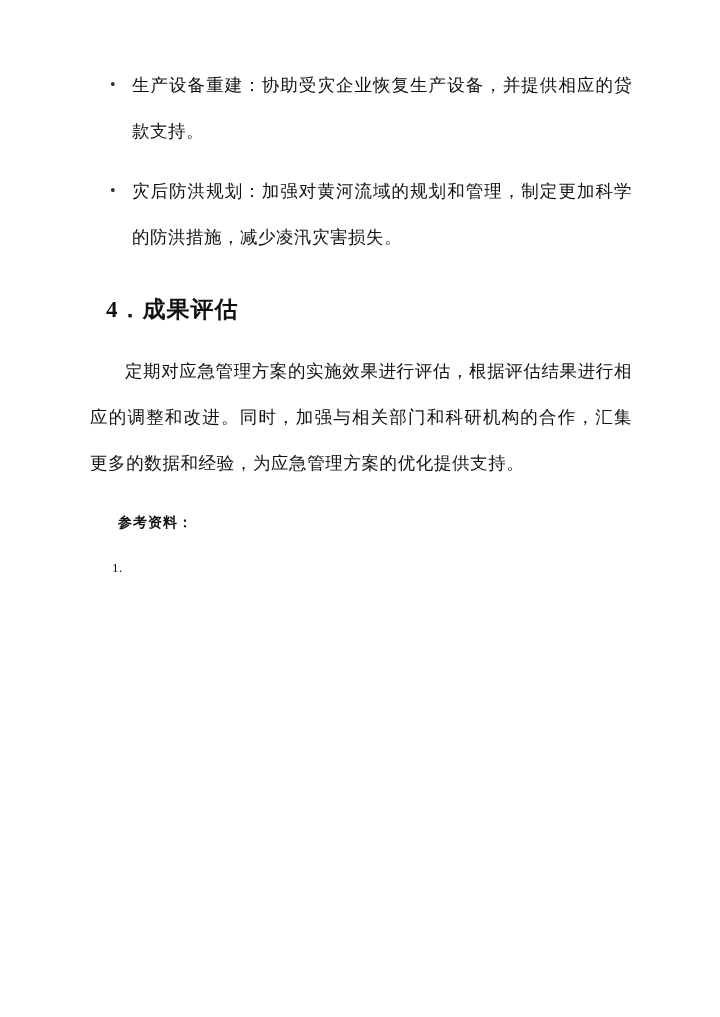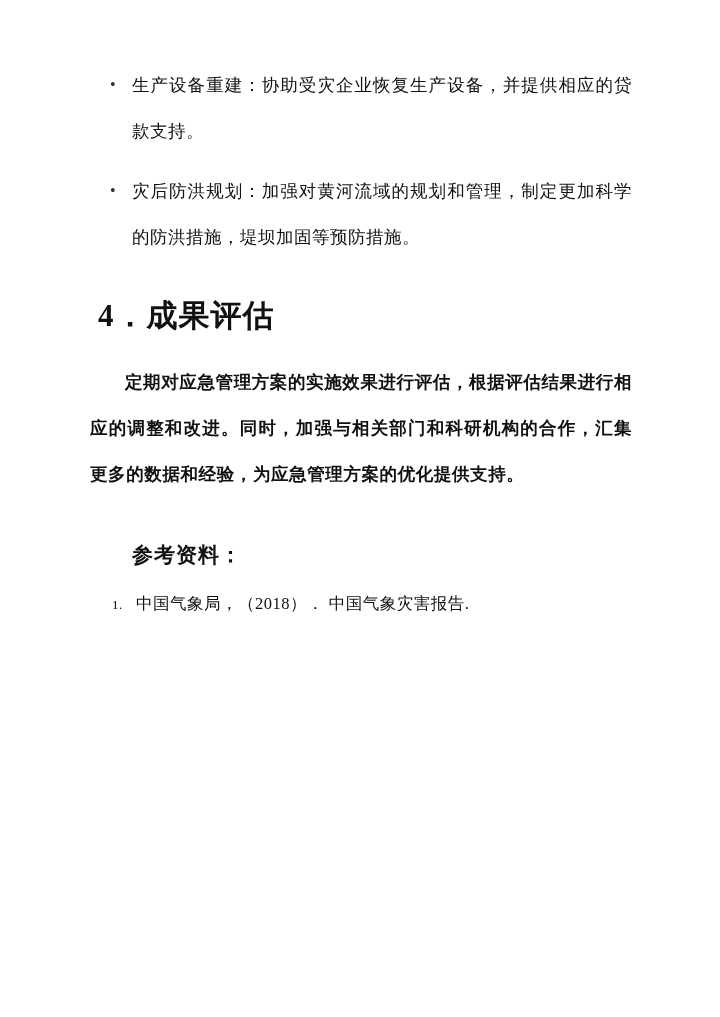--- a/index.html
+++ b/index.html
@@ -26,40 +26,39 @@
     margin-bottom: 14px;
   }
   .bullet-marker {
     position: absolute;
     left: 20px;
     top: 0;
     font-size: 16px;
     color: #333;
   }
   .h2 {
-    font-size: 31px;
+    font-size: 23px;
     font-weight: bold;
     letter-spacing: 1px;
-    margin: 34px 0 22px 8px;
+    margin: 34px 0 22px 16px;
     line-height: 1.4;
   }
   .para {
     font-size: 17.5px;
     line-height: 46px;
     text-align: justify;
     text-indent: 2em;
     letter-spacing: 0.6px;
     margin: 0 0 10px 0;
-    font-weight: bold;
   }
   .ref-heading {
-    font-size: 21px;
+    font-size: 14px;
     font-weight: bold;
     letter-spacing: 1px;
-    margin: 44px 0 18px 0;
+    margin: 28px 0 18px 0;
     padding-left: 2em;
     font-family: Liberation Mono, monospace;
   }
   .ref-list { margin: 0; padding: 0; }
   .ref-item {
     position: relative;
     padding-left: 46px;
     font-size: 16.5px;
     line-height: 34px;
     letter-spacing: 0.5px;
@@ -76,32 +75,31 @@
 
 <div class="page">
 
   <div class="bullet-list">
     <div class="bullet-item">
       <span class="bullet-marker">•</span>
       <span>生产设备重建：协助受灾企业恢复生产设备，并提供相应的贷款支持。</span>
     </div>
     <div class="bullet-item">
       <span class="bullet-marker">•</span>
-      <span>灾后防洪规划：加强对黄河流域的规划和管理，制定更加科学的防洪措施，堤坝加固等预防措施。</span>
+      <span>灾后防洪规划：加强对黄河流域的规划和管理，制定更加科学的防洪措施，减少凌汛灾害损失。</span>
     </div>
   </div>
 
   <div class="h2">4．成果评估</div>
 
   <p class="para">定期对应急管理方案的实施效果进行评估，根据评估结果进行相应的调整和改进。同时，加强与相关部门和科研机构的合作，汇集更多的数据和经验，为应急管理方案的优化提供支持。</p>
 
 
 
   <div class="ref-heading">参考资料：</div>
 
   <div class="ref-list">
     <div class="ref-item">
       <span class="ref-number">1.</span>
-      <span>中国气象局，（2018）． 中国气象灾害报告.</span>
     </div>
   </div>
 
 </div>
 
 </body></html>

